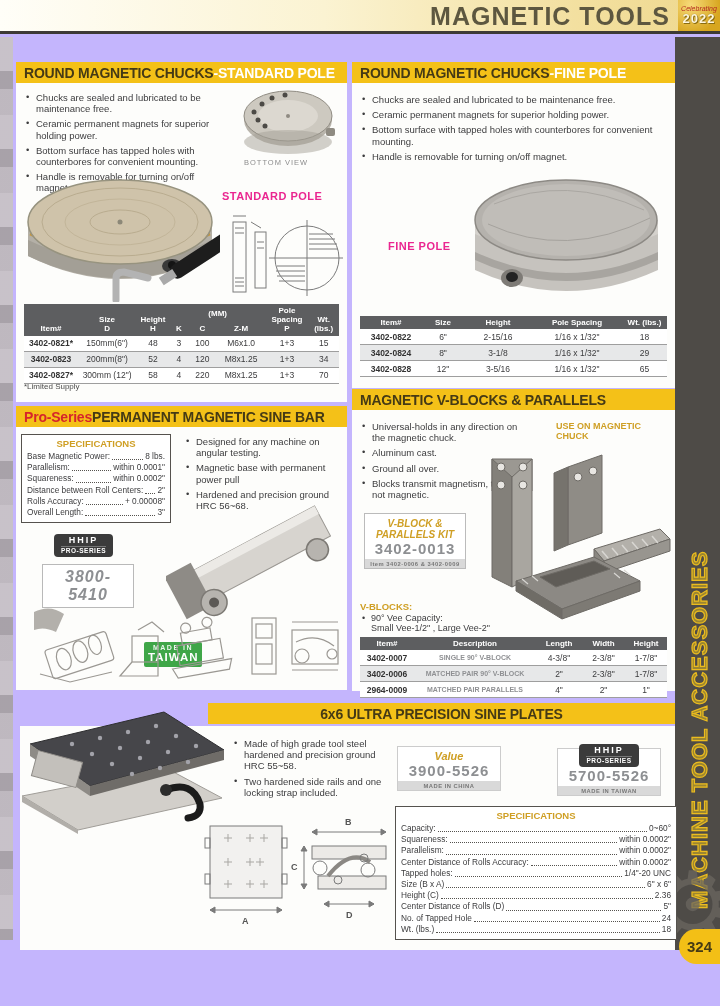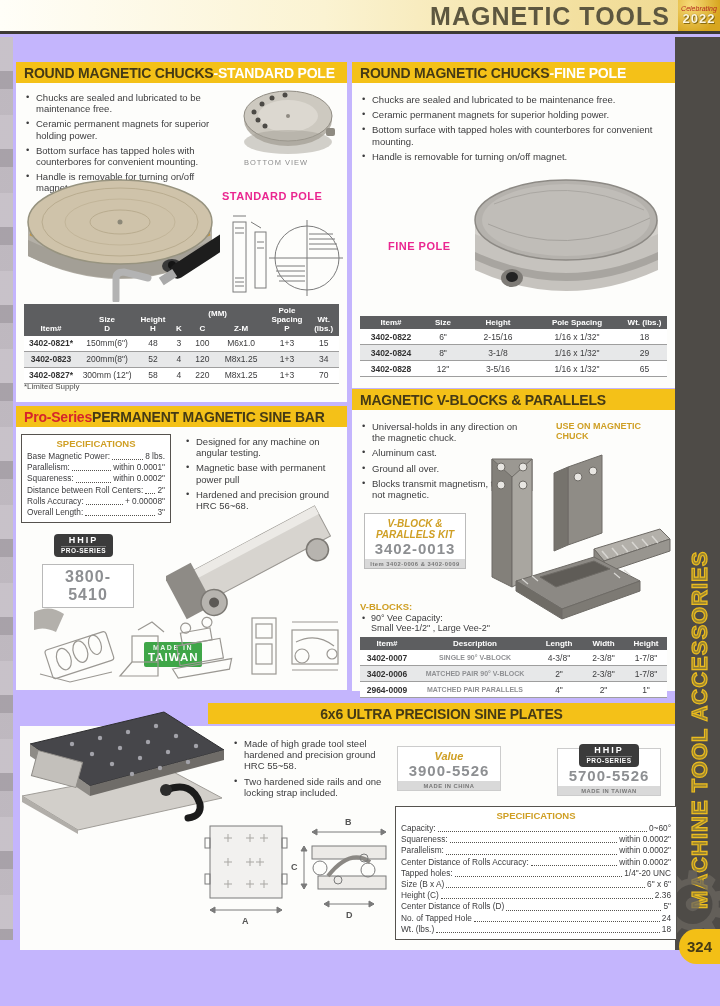--- a/index.html
+++ b/index.html
@@ -374,21 +374,21 @@
         <circle cx="34" cy="86" r="13" fill="#b7b4af" stroke="#7c7974" stroke-width="1.5"></circle>
         <circle cx="34" cy="86" r="5" fill="#5c5955"></circle>
         <circle cx="150" cy="88" r="11" fill="#b7b4af" stroke="#7c7974" stroke-width="1.5"></circle>
       </g>
     </svg>
 
     <div class="hhip-badge abs" style="left:38px; top:128px;">
       <span class="hhip-name">HHIP</span>
       <span class="hhip-sub">PRO-SERIES</span>
     </div>
-    <div class="item-box abs" style="left:26px; top:158px; width:92px;">3800-5410</div>
+    <div class="item-box abs" style="left:26px; top:158px; width:92px;font-style:italic;">3800-5410</div>
 
     <div class="taiwan-badge abs" style="left:128px; top:236px; width:58px;">
       <span class="taiwan-top">MADE IN</span>
       <span class="taiwan-bot">TAIWAN</span>
     </div>
 
     <svg class="abs" style="left:4px; top:196px;" width="322" height="84" viewBox="0 0 322 84">
       <g stroke="#9b9893" stroke-width="1.2" fill="none">
         <path d="M14 10 Q30 2 44 12 L36 30 Q24 24 14 28 Z" fill="#b3b0ab" stroke="none"></path>
         <g transform="rotate(-18 60 55)">

